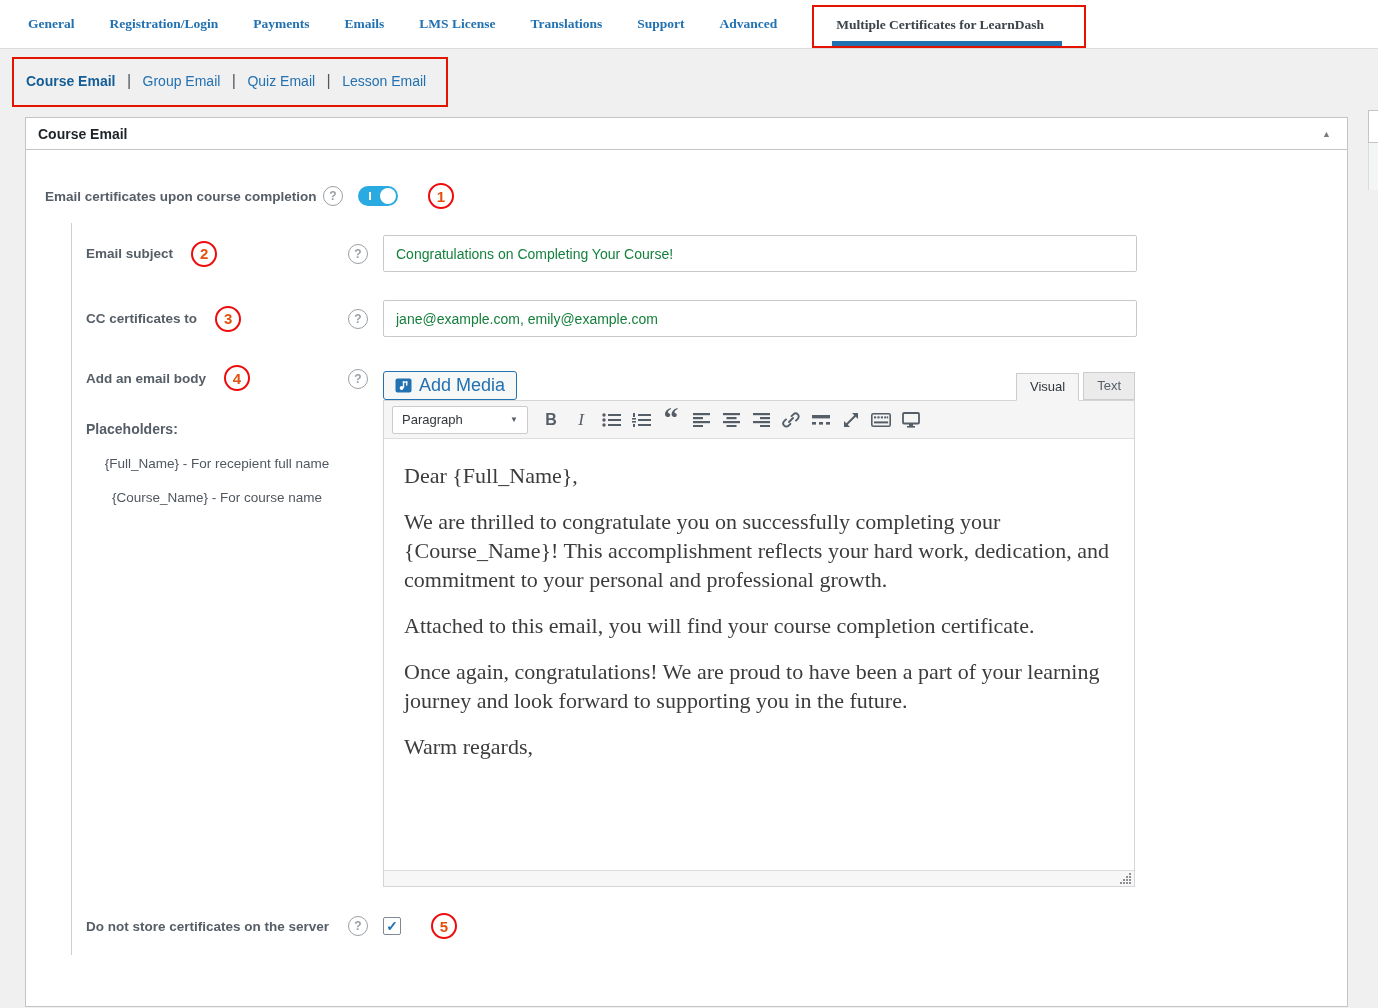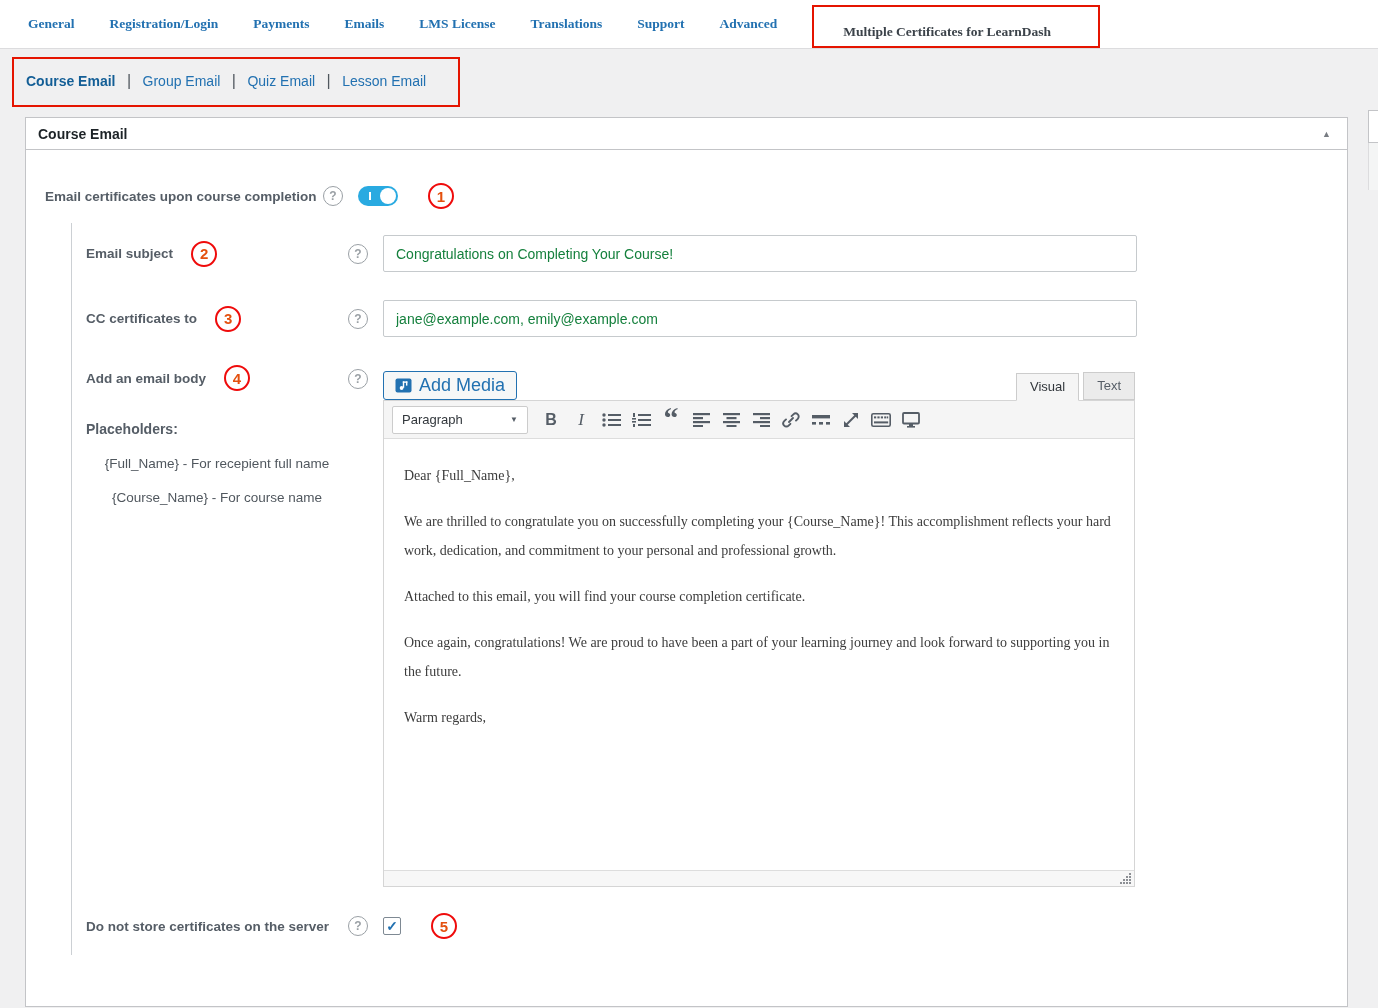--- a/index.html
+++ b/index.html
@@ -3,25 +3,25 @@
 <meta charset="utf-8">
 <style>
   * { margin:0; padding:0; box-sizing:border-box; }
   html,body { width:1378px; height:1008px; }
   body { background:#f0f0f1; font-family:"Liberation Sans",sans-serif; color:#50575e; overflow:hidden; }
 
   
   .top-nav { height:49px; background:#fff; border-bottom:1px solid #dcdcde; display:flex; align-items:center; padding-left:28px;font-family:Liberation Serif, serif; }
   .top-tab { color:#2271b1; font-weight:700; font-size:13.5px; margin-right:35px; white-space:nowrap; cursor:pointer; }
   .active-tab-box { border:2px solid #e51400; align-self:flex-end; height:43px; display:flex; flex-direction:column; justify-content:space-between; padding:10px 40px 0 22px; margin-right:35px; position:relative; }
-  .active-tab-box .top-tab.active { color:#3c434a; margin:7px; }
+  .active-tab-box .top-tab.active { color:#3c434a; margin:0; }
   .active-underline { height:5px; background:#2271b1; width:calc(100% + 22px); margin-left:-4px; }
 
   
-  .subtabs-box { display:inline-block; border:2px solid #e51400; margin:8px 0 0 12px; padding:13px 32px 15px 12px; }
+  .subtabs-box { display:inline-block; border:2px solid #e51400; margin:8px 0 0 12px; padding:13px 20px 15px 12px; }
   .subtab { font-size:14px; color:#2271b1; text-decoration:none; cursor:pointer; }
   .subtab.active { font-weight:700; color:#135e96; }
   .sep { color:#50575e; margin:0 7px; }
 
   
   .panel { position:relative; margin:10px 0 0 25px; width:1323px; height:890px; background:#fff; border:1px solid #c3c4c7; }
   .panel-header { height:32px; border-bottom:1px solid #c3c4c7; display:flex; align-items:center; padding:0 16px 0 12px; }
   .panel-title { font-weight:700; font-size:14px; color:#1d2327; }
   .collapse-arrow { margin-left:auto; color:#787c82; font-size:9px; cursor:pointer; }
   .panel-body { padding:33px 0 0 19px; }
@@ -61,21 +61,21 @@
   .ed-frame { border:1px solid #d5d5d5; }
   .ed-toolbar { background:#f5f5f5; border-bottom:1px solid #ddd; height:38px; display:flex; align-items:center; padding:0 8px; }
   .para-select { width:136px; height:28px; background:#fff; border:1px solid #ccc; border-radius:2px; display:flex; align-items:center; justify-content:space-between; padding:0 9px; font-size:13px; color:#32373c; margin-right:8px; cursor:pointer; }
   .para-caret { font-size:8px; color:#555d66; }
   .tb { width:30px; height:26px; border:none; background:transparent; display:flex; align-items:center; justify-content:center; color:#555d66; cursor:pointer; padding:0; }
   .tb svg { display:block; }
   .g-bold { font-weight:900; font-size:16px; font-family:"Liberation Sans",sans-serif; color:#555d66; }
   .g-italic { font-style:italic; font-size:17px; font-family:"Liberation Serif",serif; color:#555d66; }
   .g-quote { font-family:"Liberation Serif",serif; font-weight:900; font-size:30px; line-height:10px; height:14px; color:#555d66; }
 
-  .ed-content { height:431px; background:#fff; padding:22px 20px; font-family:"Liberation Serif","DejaVu Serif",serif; font-size:14px; color:#3c3c3c; overflow:hidden; }
+  .ed-content { height:431px; background:#fff; padding:22px 20px; font-family:"Liberation Serif","DejaVu Serif",serif; font-size:22px; color:#3c3c3c; overflow:hidden; }
   .ed-content p { margin:0 0 17px; line-height:29px; }
   .ed-status { height:16px; background:#f7f7f7; border-top:1px solid #ddd; position:relative; }
   .grip { position:absolute; right:2px; bottom:1px; cursor:nwse-resize; }
 
   .checkbox { width:18px; height:18px; border:1px solid #7e8993; border-radius:2px; margin-left:15px; display:flex; align-items:center; justify-content:center; color:#2271b1; font-weight:700; font-size:14px; background:#fff; cursor:pointer; }
   .row-check { margin-top:26px; }
   .row-check .num { margin-left:30px; }
 
   
   .frag1 { position:absolute; top:110px; right:0; width:10px; height:33px; background:#fff; border:1px solid #c3c4c7; border-right:none; }

